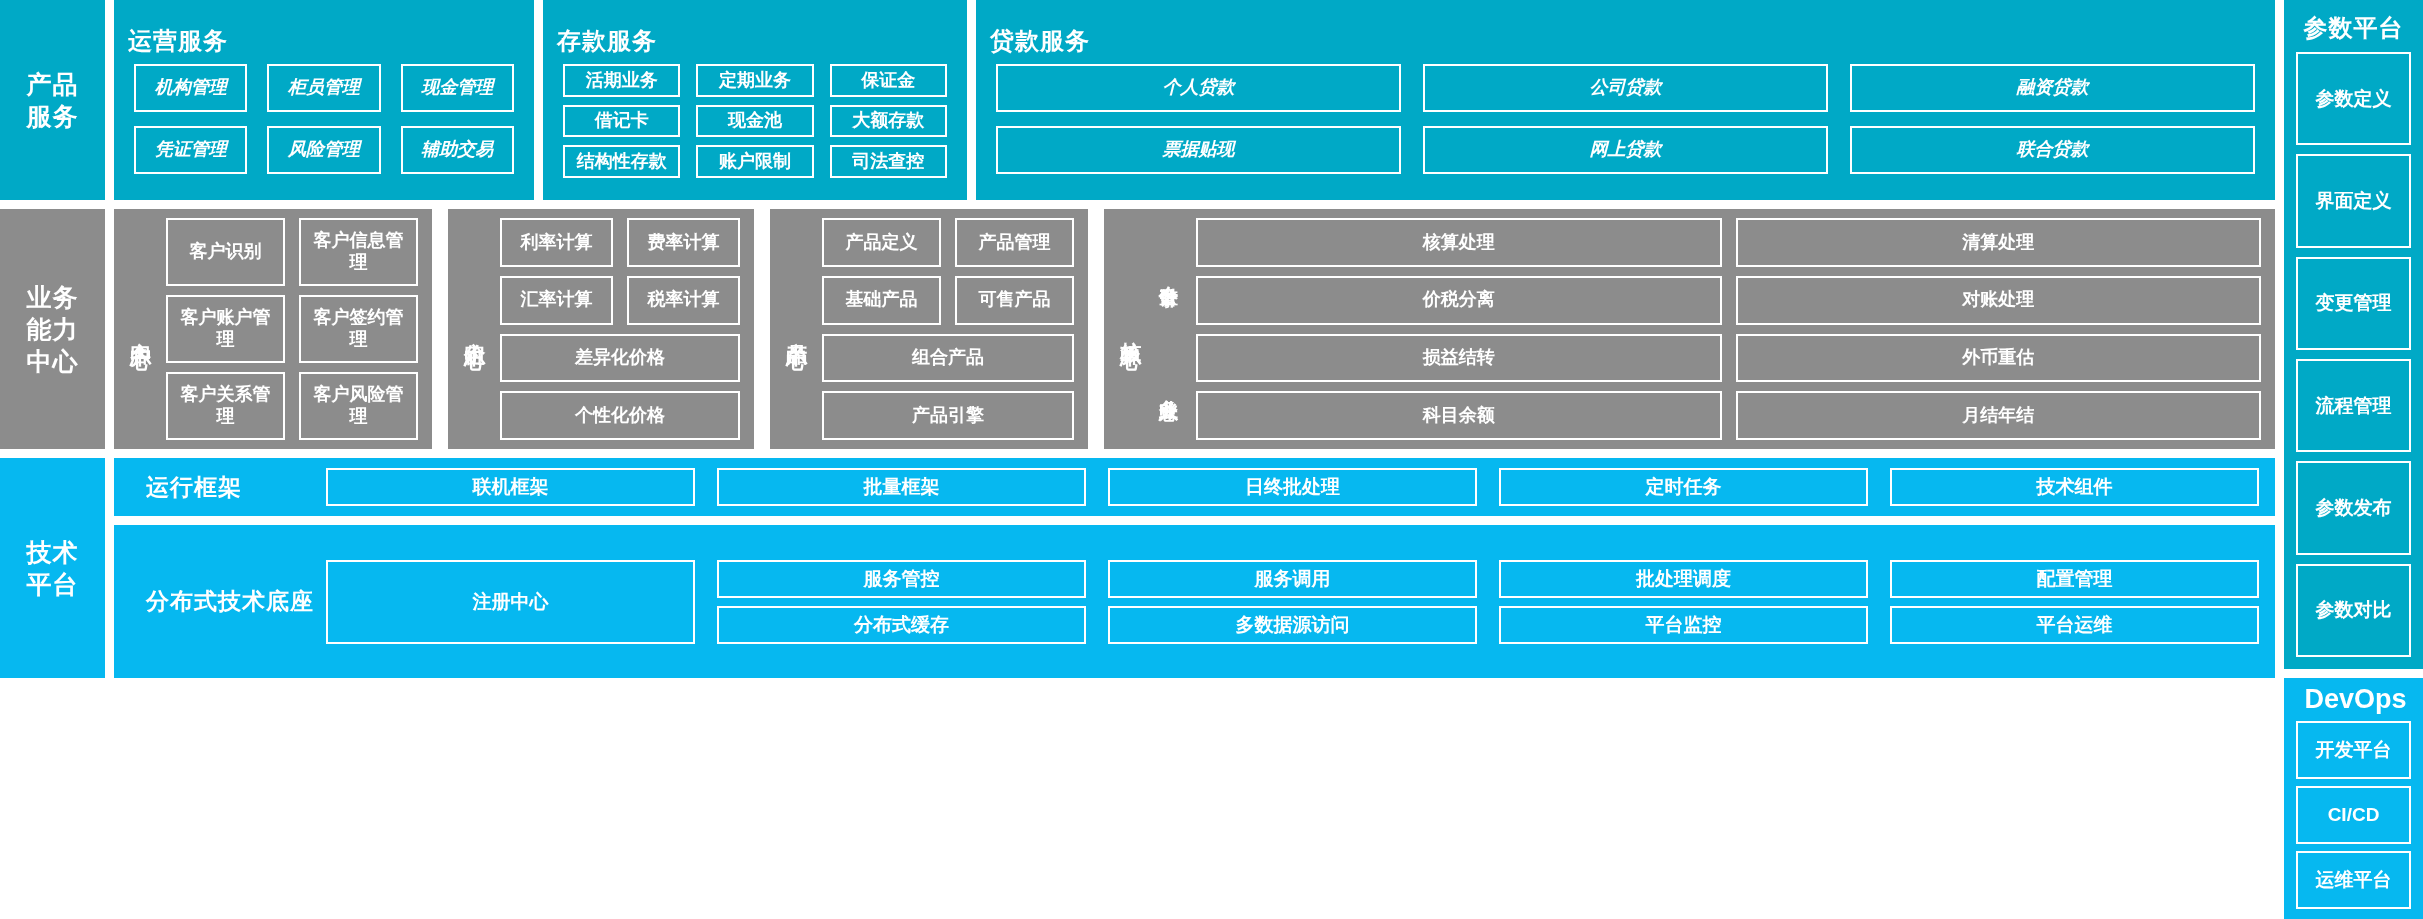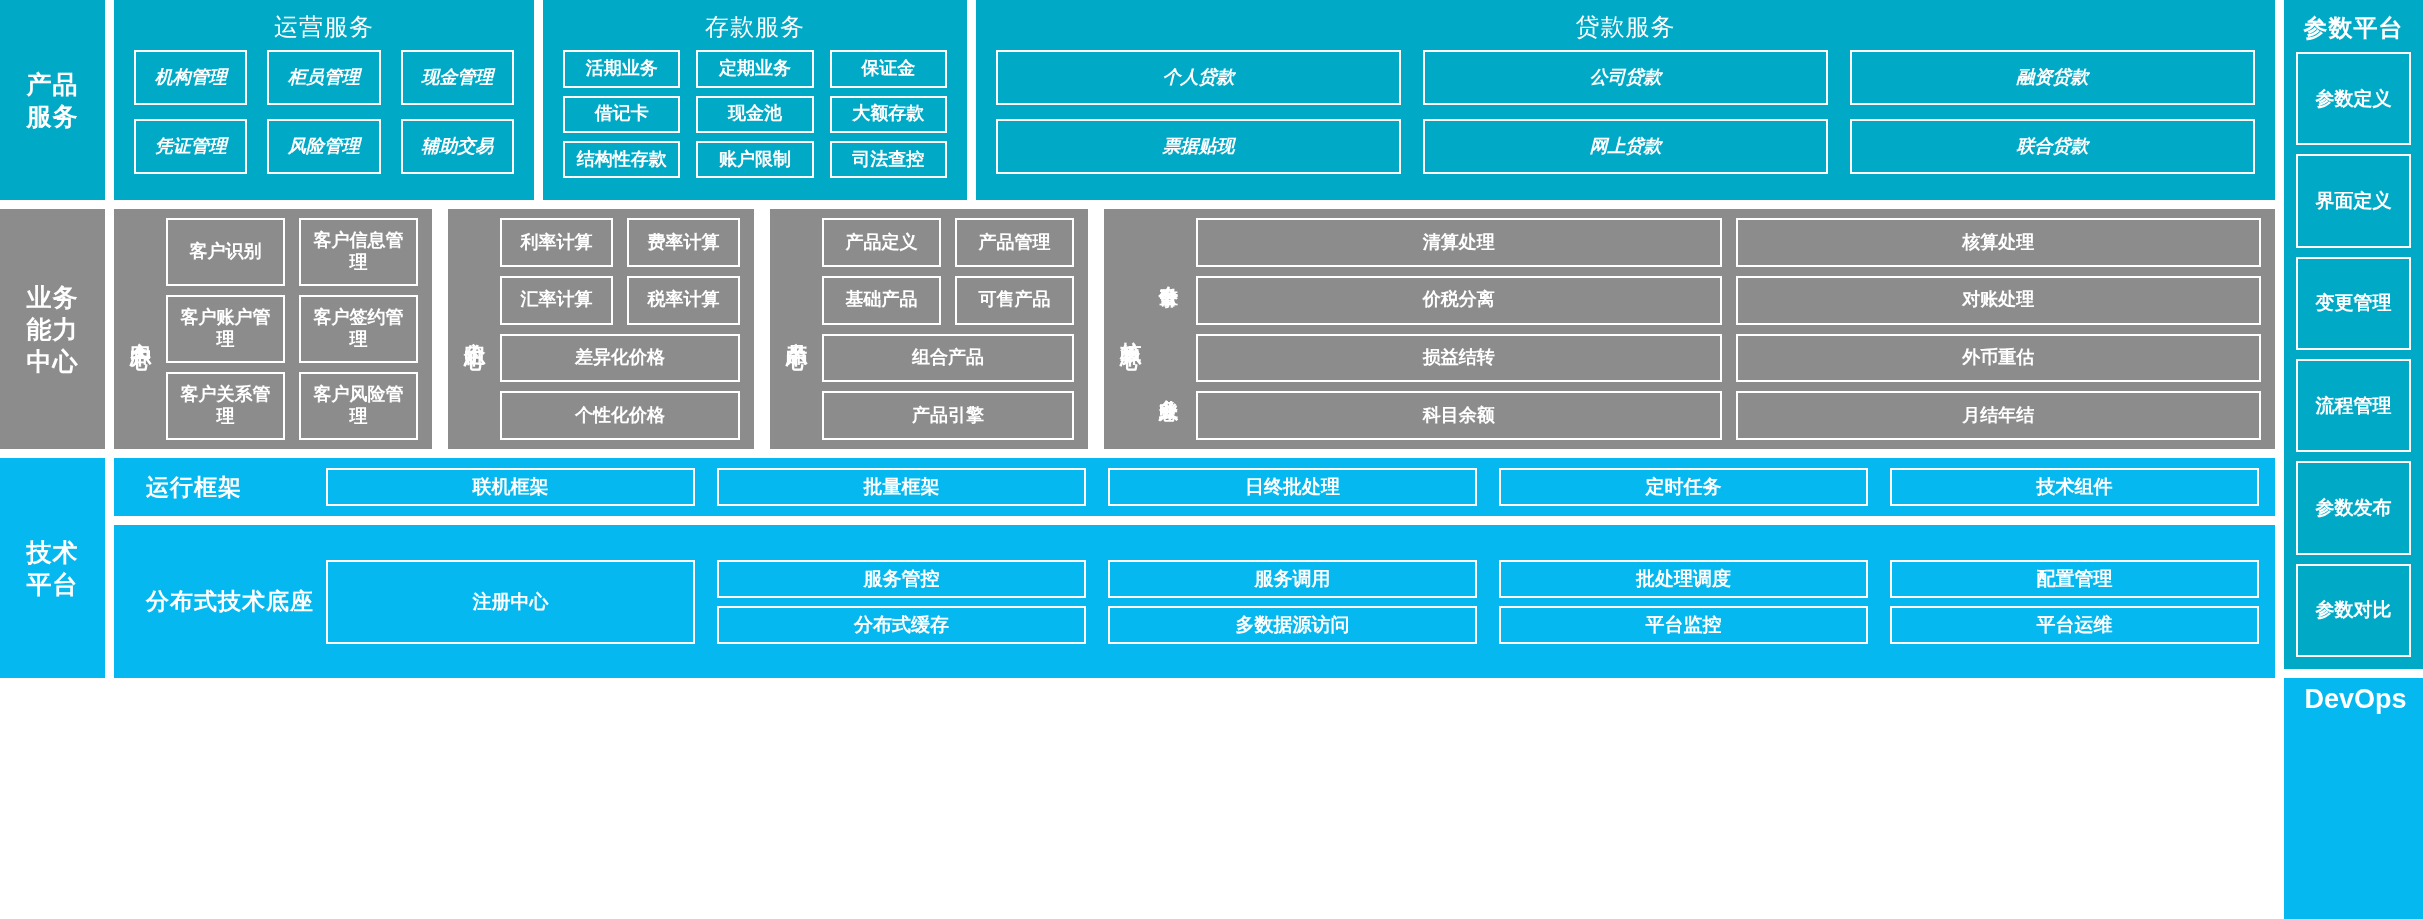--- a/index.html
+++ b/index.html
@@ -21,21 +21,21 @@
   .grey{background:#8c8c8c;}
   .cyan{background:#06b8f0;}
 
   
   .r1{height:200px;}
   .r1 .panels{flex:1;display:flex;gap:9px;}
   .panel{background:#00a9c6;display:flex;flex-direction:column;padding:8px 14px 12px 14px;box-sizing:border-box;}
   .p-ops{flex:0 0 420px;}
   .p-dep{flex:0 0 424px;}
   .p-loan{flex:1;}
-  .panel-title{text-align:center;font-size:24px;font-weight:normal;line-height:1.1;margin:6px 0 10px 0;letter-spacing:1px;}
+  .panel-title{font-size:24px;font-weight:bold;line-height:1.1;margin:20px 0 10px 0;letter-spacing:1px;}
   .tile-grid{flex:1;display:grid;gap:10px 16px;}
   .g3x2{grid-template-columns:repeat(3,1fr);grid-template-rows:repeat(2,1fr);font-style:italic;}
   .g3x3{grid-template-columns:repeat(3,1fr);grid-template-rows:repeat(3,1fr);}
   .tile{
     border:2px solid #ffffff;display:flex;align-items:center;justify-content:center;
     font-size:18px;font-weight:bold;text-align:center;line-height:1.2;box-sizing:border-box;
     padding:2px 4px;
   }
   .p-ops .tile-grid{padding:0 6px 14px 6px;gap:14px 20px;}
   .p-dep .tile-grid{padding:0 6px 10px 6px;gap:8px 16px;}
@@ -223,22 +223,22 @@
           </div>
         </div>
 
         <div class="cpanel c-acct">
           <div class="vlabel">核算中心</div>
           <div class="vstack">
             <div class="vsub">会计引擎</div>
             <div class="vsub">业务总账</div>
           </div>
           <div class="cbody acct-grid">
+            <div class="gtile">核算处理</div>
             <div class="gtile">清算处理</div>
-            <div class="gtile">核算处理</div>
             <div class="gtile">价税分离</div>
             <div class="gtile">对账处理</div>
             <div class="gtile">损益结转</div>
             <div class="gtile">外币重估</div>
             <div class="gtile">科目余额</div>
             <div class="gtile">月结年结</div>
           </div>
         </div>
 
       </div>
@@ -294,17 +294,22 @@
         <div class="ptile">界面定义</div>
         <div class="ptile">变更管理</div>
         <div class="ptile">流程管理</div>
         <div class="ptile">参数发布</div>
         <div class="ptile">参数对比</div>
       </div>
     </div>
 
     <div class="devops">
       <div class="devops-title">DevOps</div>
+      <div class="devops-list">
+        <div class="dtile">开发平台</div>
+        <div class="dtile">CI/CD</div>
+        <div class="dtile">运维平台</div>
+      </div>
     </div>
 
   </div>
 
 </div>
 
 </body></html>

